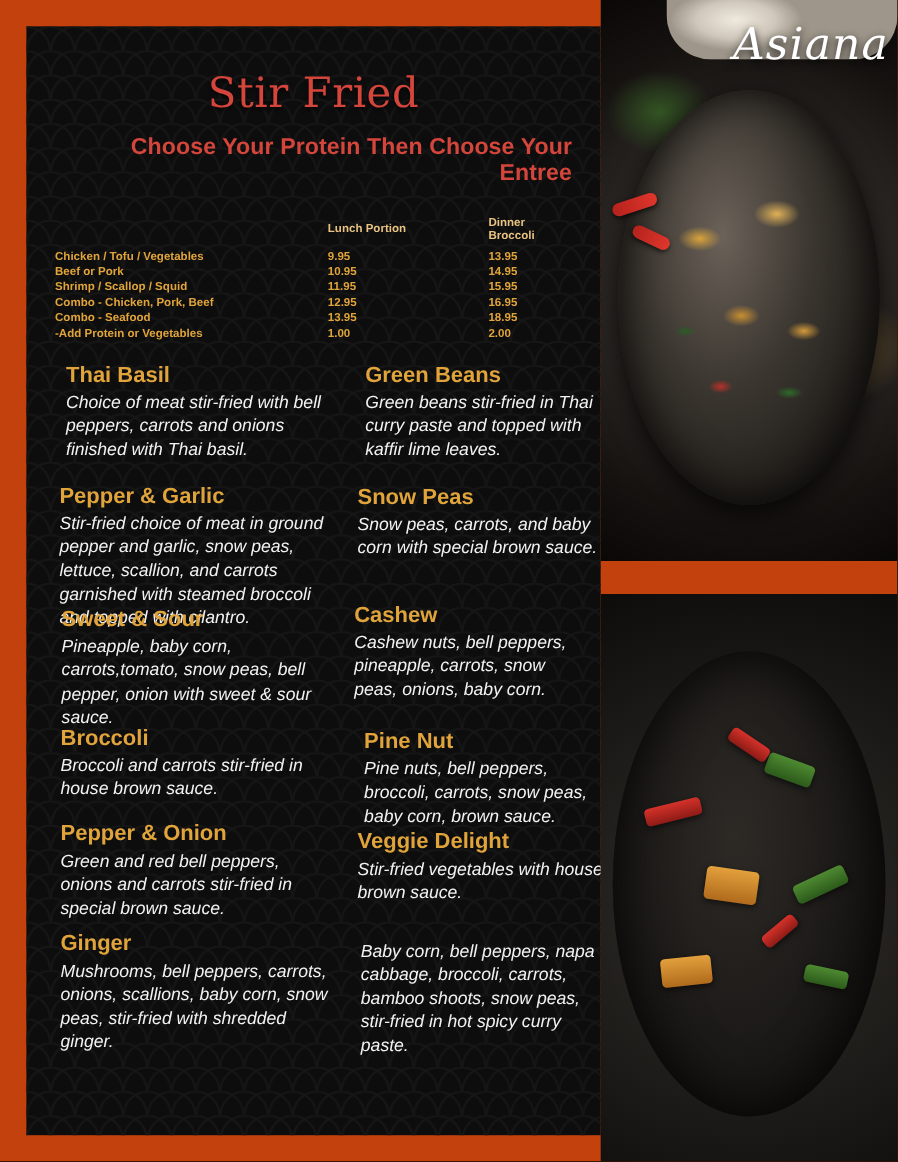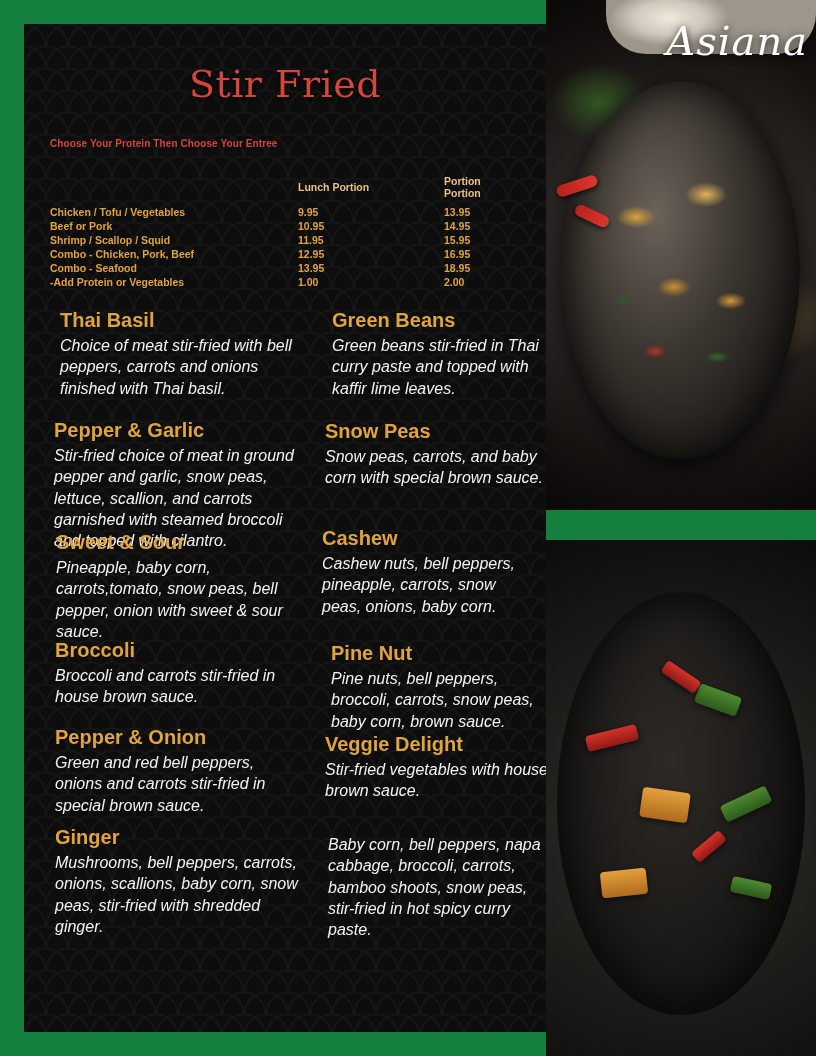--- a/index.html
+++ b/index.html
@@ -5,21 +5,21 @@
   * { box-sizing: border-box; margin: 0; padding: 0; }
   html, body {
     width: 816px; height: 1056px;
     background: #000;
     font-family: "Liberation Sans", sans-serif;
     overflow: hidden;
   }
   .page {
     position: relative;
     width: 816px; height: 1056px;
-    background: #15803d;
+    background: #c2410c;
   }
 
   
   .photo-col {
     position: absolute;
     top: 0; right: 0;
     width: 270px; height: 1056px;
   }
   .photo {
     position: absolute;
@@ -136,25 +136,25 @@
     font-family: "DejaVu Serif", serif;
     font-weight: normal;
     font-size: 38px;
     color: #d4453c;
     text-align: center;
     letter-spacing: .5px;
     margin-top: 16px;
     text-shadow: 0 2px 4px rgba(0,0,0,.8);
   }
   .subtitle {
-    text-align: left;
+    text-align: right;
     color: #d4453c;
-    font-size: 10px;
+    font-size: 21px;
     font-weight: bold;
-    margin-top: 32px;
+    margin-top: 16px;
     letter-spacing: .1px;
   }
 
   
   .price-table {
     margin-top: 26px;
     width: 100%;
     border-collapse: collapse;
     color: #e0a43a;
     font-size: 10.5px;
@@ -225,21 +225,21 @@
     <div class="menu-inner">
 
       <div class="title">Stir Fried</div>
       <div class="subtitle">Choose Your Protein Then Choose Your Entree</div>
 
       <table class="price-table">
         <thead>
           <tr>
             <th class="col-name"></th>
             <th class="col-lunch">Lunch Portion</th>
-            <th>Portion Portion</th>
+            <th>Dinner Broccoli</th>
           </tr>
         </thead>
         <tbody id="price-body">
             <tr>
               <td class="col-name">Chicken / Tofu / Vegetables</td>
               <td class="col-lunch">9.95</td>
               <td>13.95</td>
             </tr>
             <tr>
               <td class="col-name">Beef or Pork</td>

